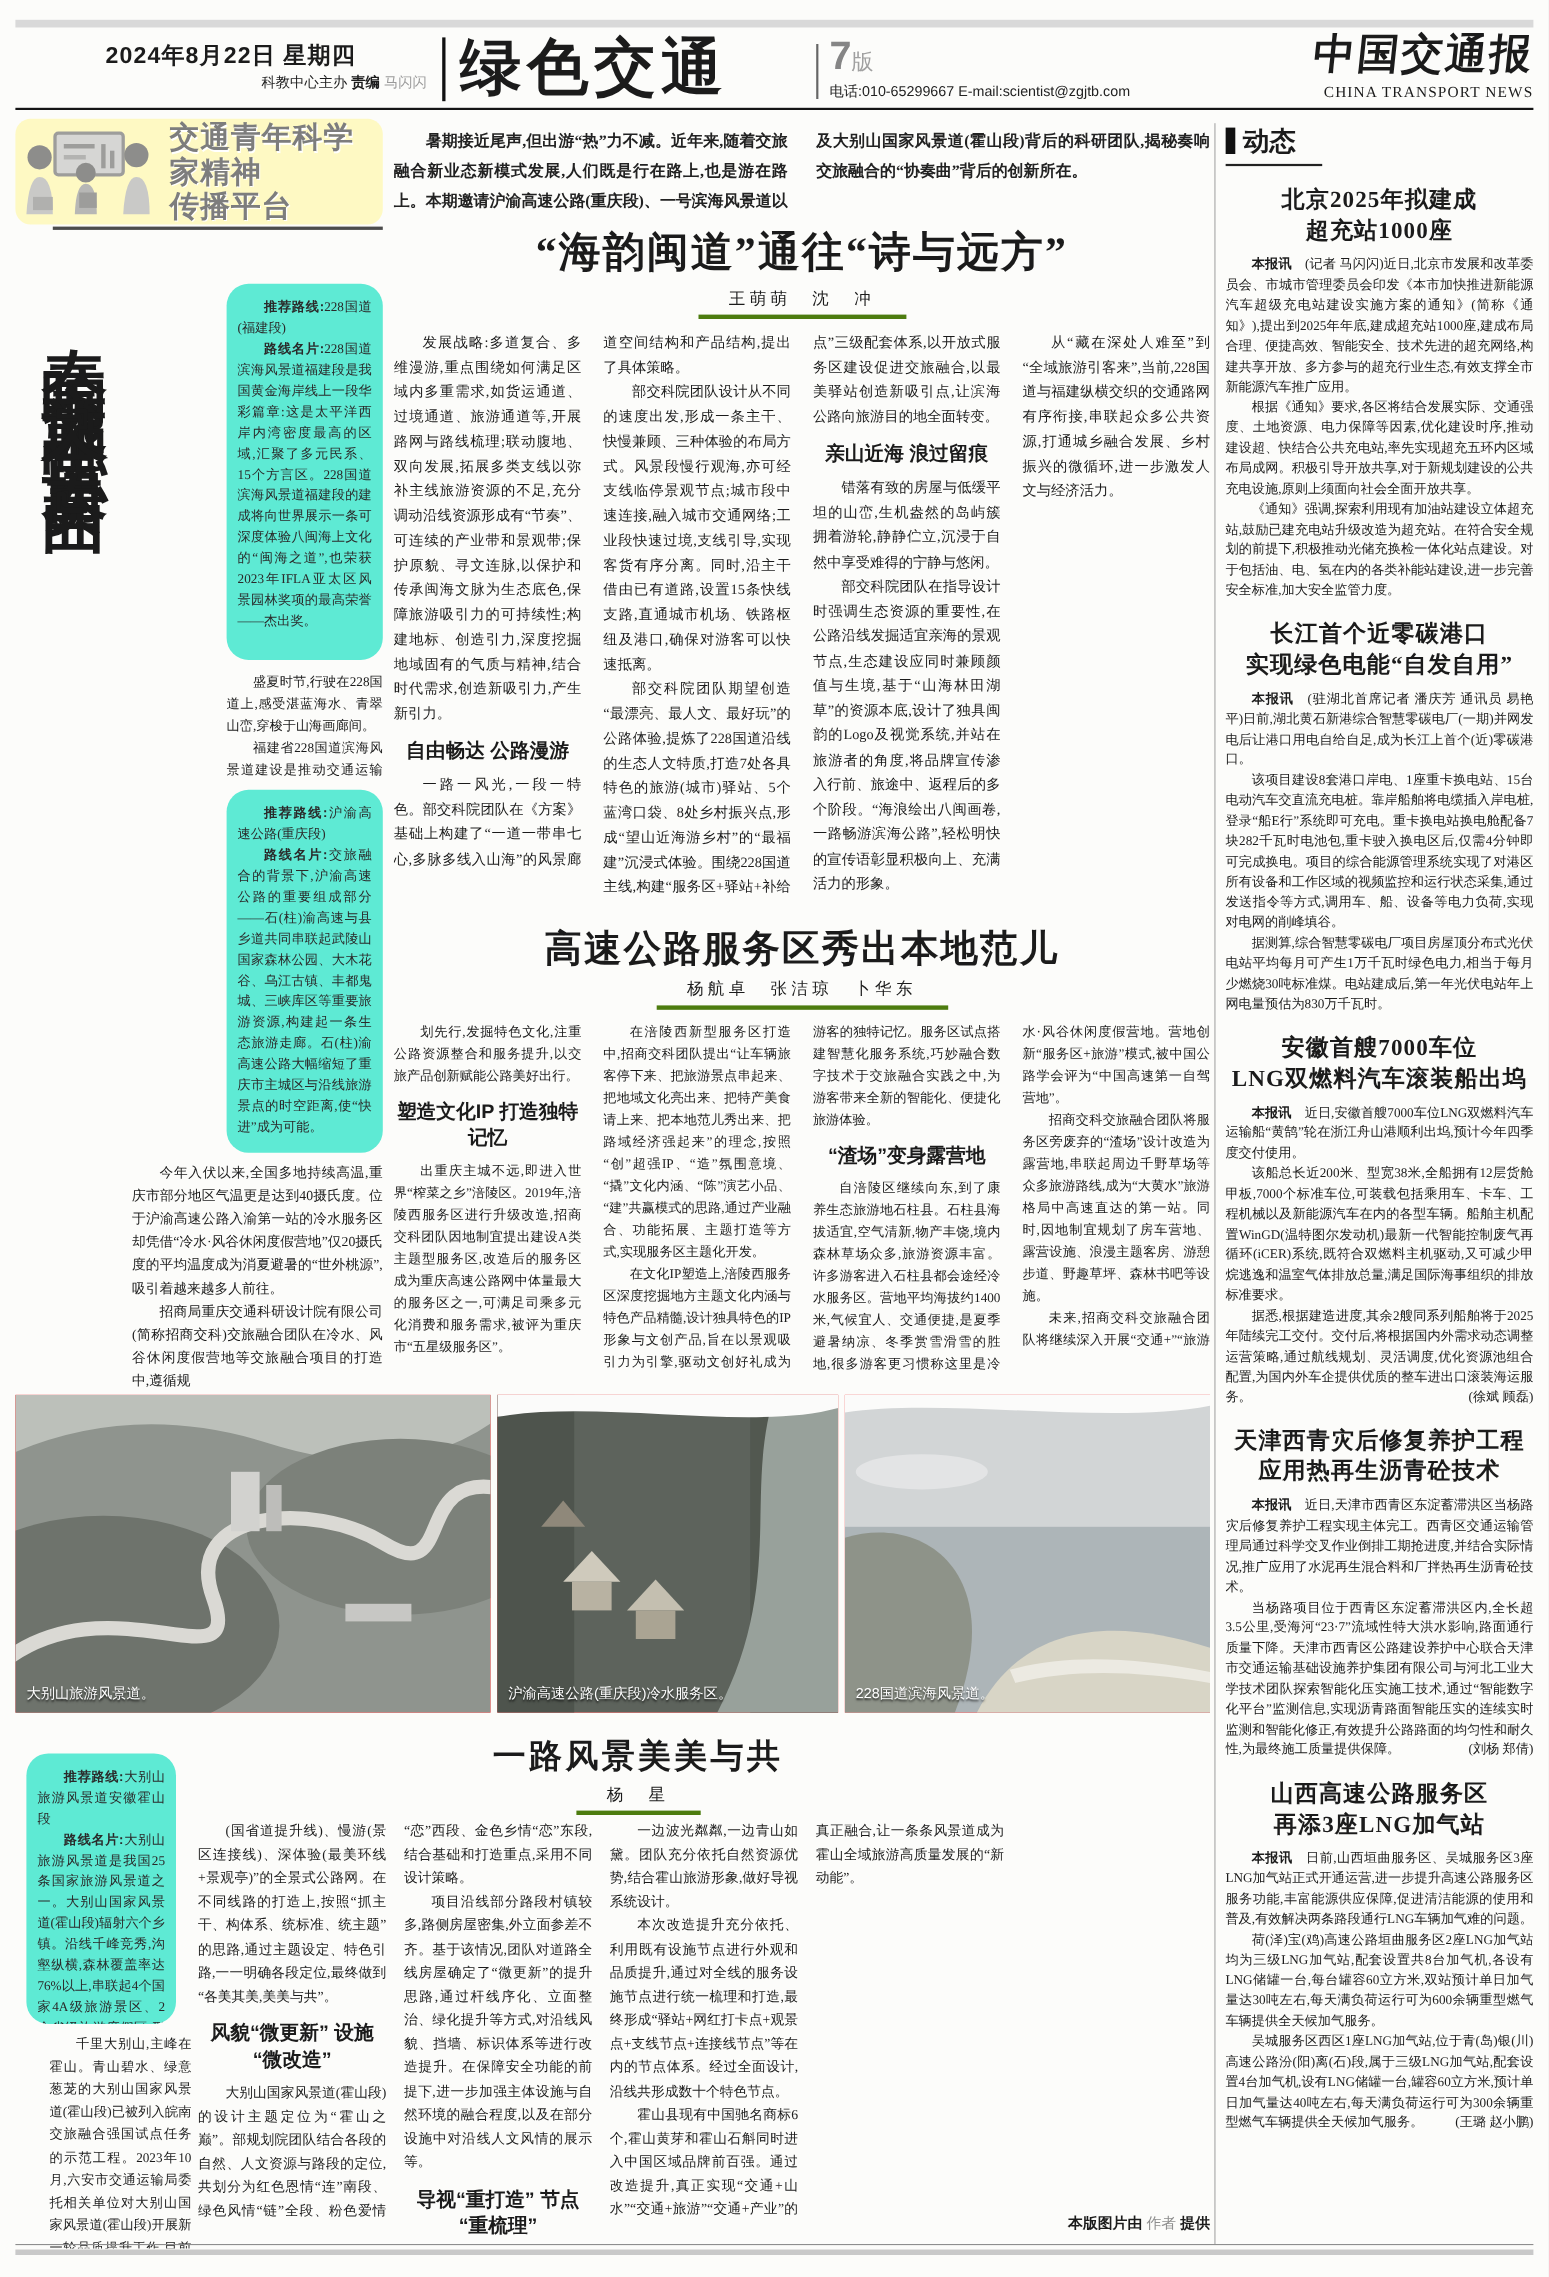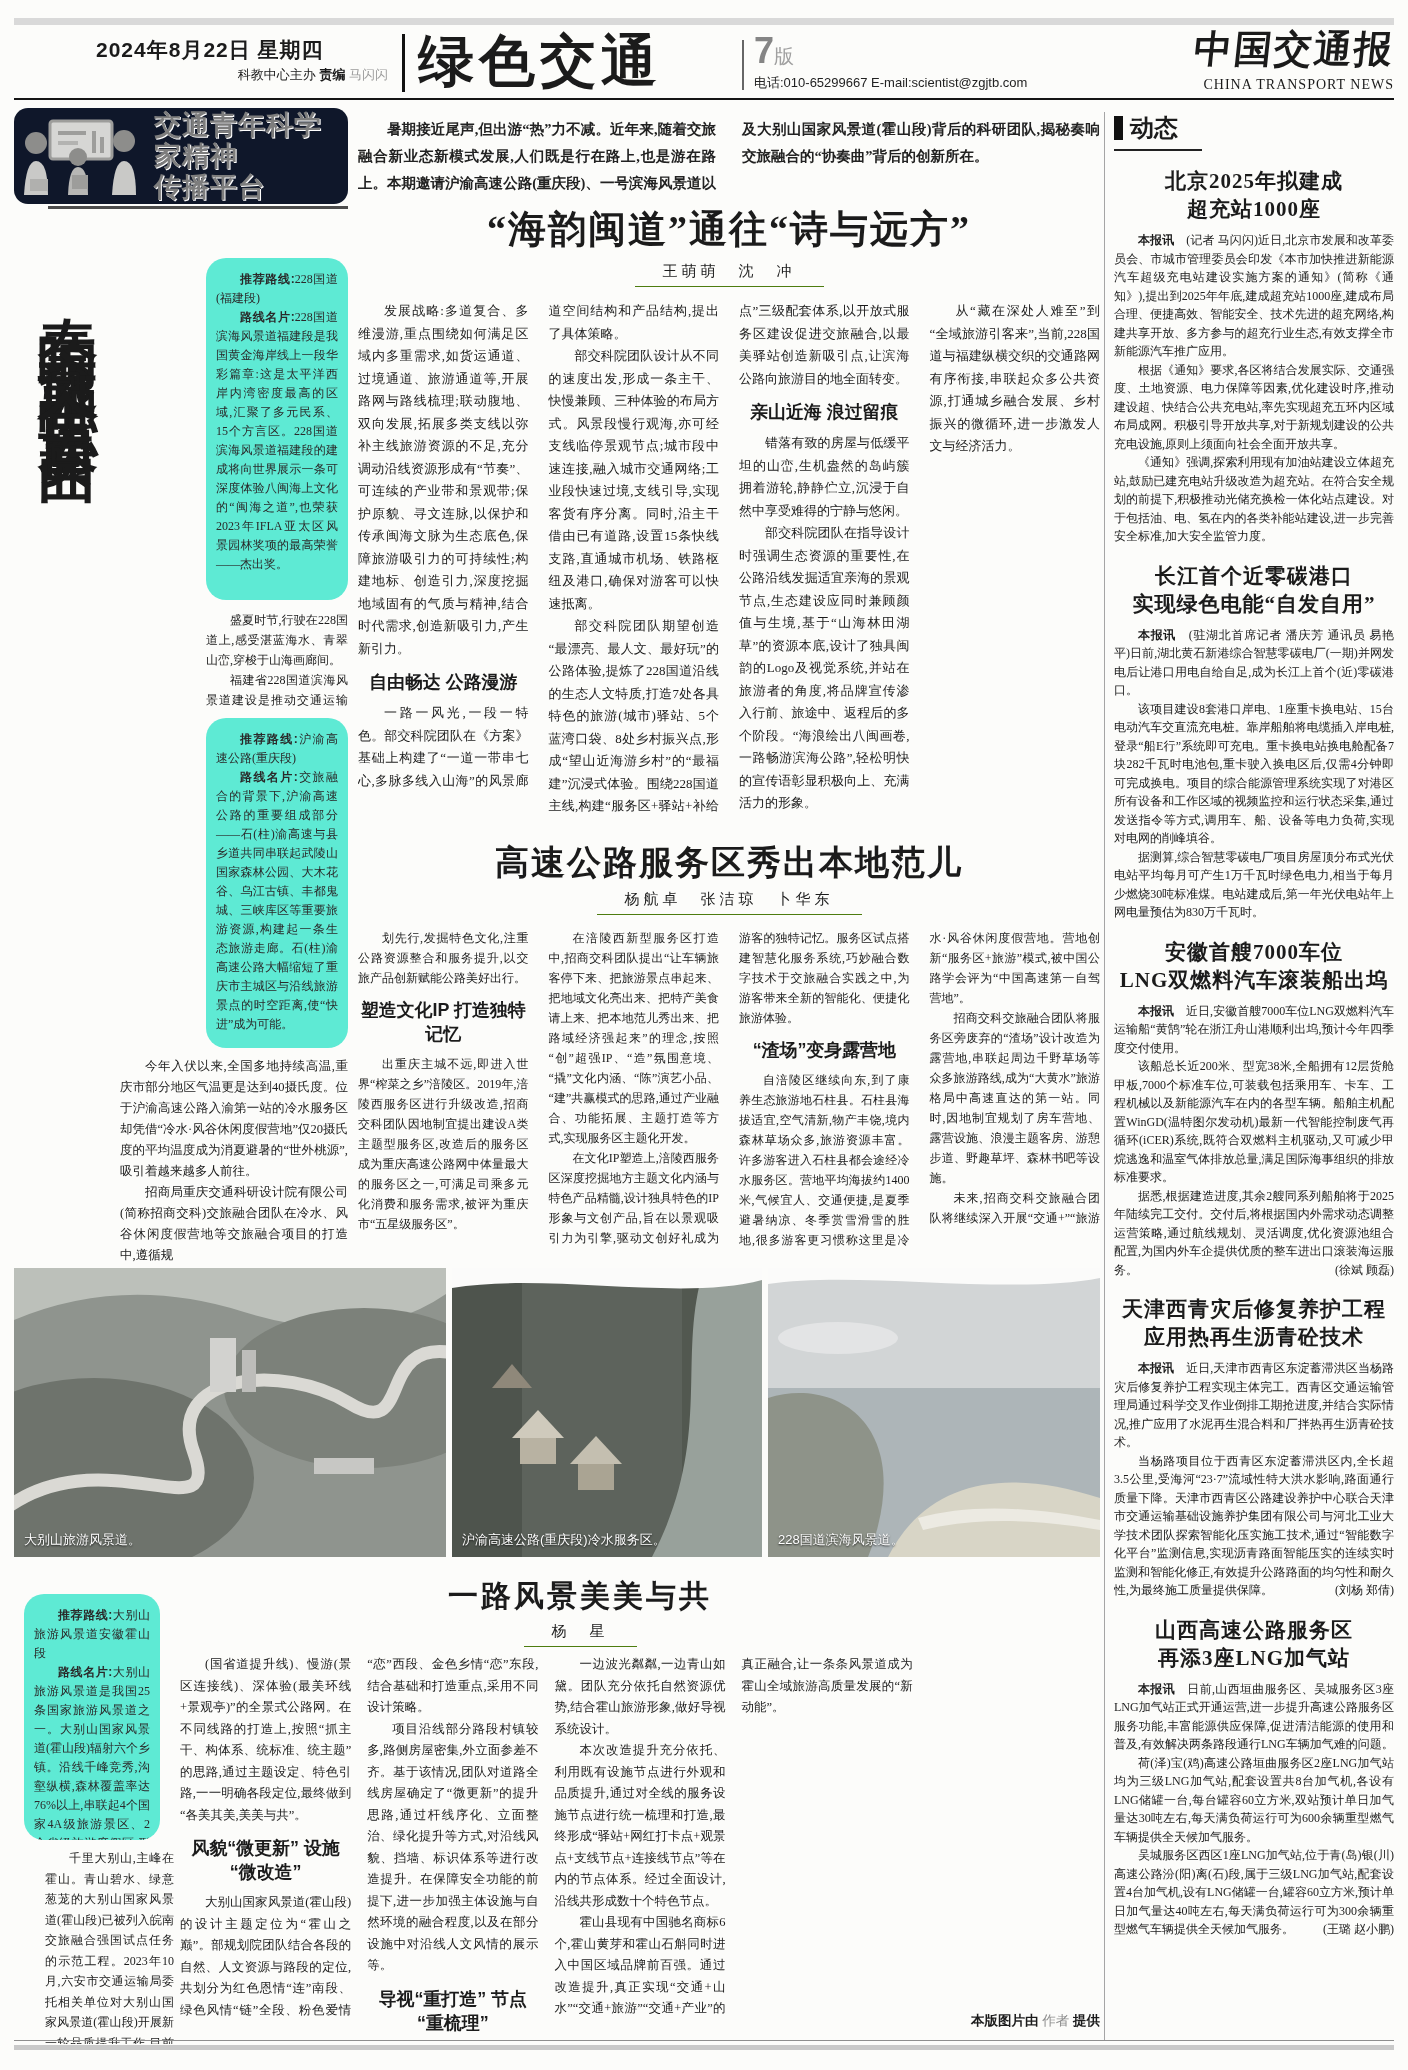--- a/index.html
+++ b/index.html
@@ -17,21 +17,21 @@
   .mh-bar2{left:742px;top:40px;width:2px;height:50px;background:#666;}
   .mh-pagenum{left:754px;top:30px;font-family:"Liberation Sans",sans-serif;color:#858585;}
   .mh-pagenum .num{font-size:36px;font-weight:900;}
   .mh-pagenum .word{font-size:20px;color:#a0a0a0;}
   .mh-contact{left:754px;top:74px;font-size:13px;font-family:"Liberation Sans",sans-serif;color:#222;text-align:center;}
   .mh-brand{left:1120px;top:24px;width:274px;text-align:right;}
   .brand-cn{font-size:38px;font-weight:900;transform:skewX(-6deg);display:inline-block;letter-spacing:2px;}
   .brand-en{font-size:14px;letter-spacing:1px;margin-top:2px;}
   .mh-rule{left:14px;top:98px;width:1380px;height:2px;background:#151515;}
   
-  .banner{left:14px;top:108px;width:334px;height:96px;background:#0f172a;border-radius:14px;
+  .banner{left:14px;top:108px;width:334px;height:96px;background:#fef9c3;border-radius:14px;
           display:flex;align-items:center;gap:6px;padding:0 6px;box-sizing:border-box;}
   .banner-text{font-family:"Liberation Sans",sans-serif;font-weight:900;color:#7d7d7d;
                font-size:27px;line-height:31px;letter-spacing:1px;text-shadow:1px 1px 0 #fff;}
   .banner-underline{left:48px;top:206px;width:300px;height:3px;background:#4c4c4c;}
   
   .vert-headline{left:20px;top:270px;height:890px;width:96px;writing-mode:vertical-rl;
                  font-size:60px;font-weight:900;letter-spacing:14px;line-height:96px;}
   .route-box{background:#5eead4;border-radius:20px;padding:12px 10px;box-sizing:border-box;overflow:hidden;}
   .box-p{margin:0;text-indent:2em;text-align:justify;font-size:12px;line-height:19px;color:#2a2a2a;}
   .box-label{font-family:"Liberation Sans",sans-serif;}
@@ -46,21 +46,21 @@
   
   .para{margin:0;text-indent:2em;text-align:justify;}
   .subhead{margin:10px 0 8px;text-align:center;font-weight:900;font-family:"Liberation Sans",sans-serif;font-size:1.12em;}
   .sign{float:right;}
   .cols{column-gap:20px;column-fill:auto;height:100%;overflow:hidden;}
   
   .intro{left:358px;top:116px;width:742px;height:82px;column-count:2;column-gap:26px;overflow:hidden;}
   .intro .para{font-size:14.5px;line-height:27px;font-weight:bold;color:#222;}
   .a1-title{left:358px;top:204px;width:742px;text-align:center;font-size:38px;font-weight:900;letter-spacing:2px;}
   .byline{text-align:center;}
-  .byline span{display:inline-block;border-bottom:1px solid #4d7c0f;padding:0 28px 5px;letter-spacing:4px;font-size:15px;}
+  .byline span{display:inline-block;border-bottom:4px solid #4d7c0f;padding:0 28px 5px;letter-spacing:4px;font-size:15px;}
   .a1-byline{left:358px;top:262px;width:742px;}
   .a1-body{left:358px;top:300px;width:742px;height:528px;column-count:4;}
   .a1-body .para{font-size:13px;line-height:22.5px;}
   .a2-title{left:358px;top:840px;width:742px;text-align:center;font-size:34px;font-weight:900;letter-spacing:2px;}
   .a2-byline{left:358px;top:890px;width:742px;}
   .a2-body{left:358px;top:928px;width:742px;height:336px;column-count:4;}
   .a2-body .para{font-size:12px;line-height:20px;}
   
   .photo{top:1268px;height:289px;overflow:hidden;background:#ef4444;}
   .photo svg{display:block;width:100%;height:100%;}

